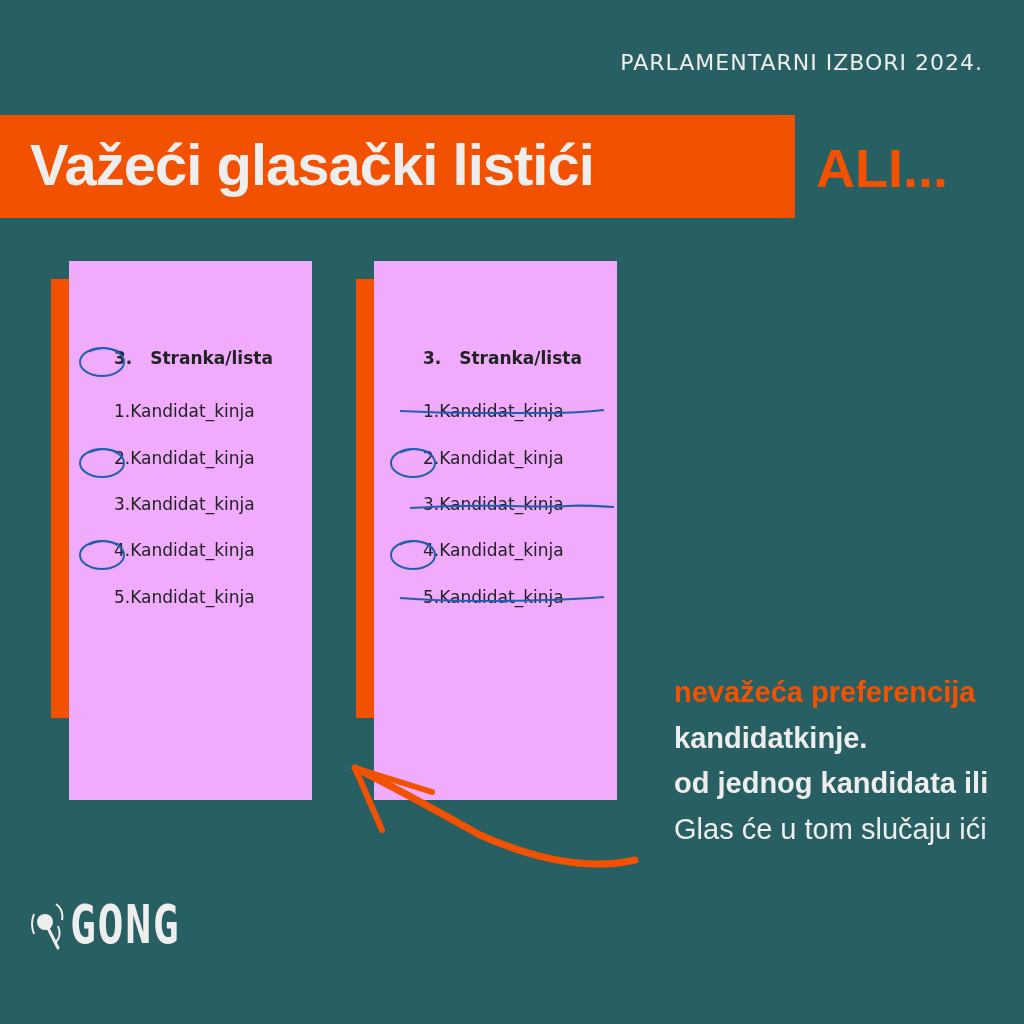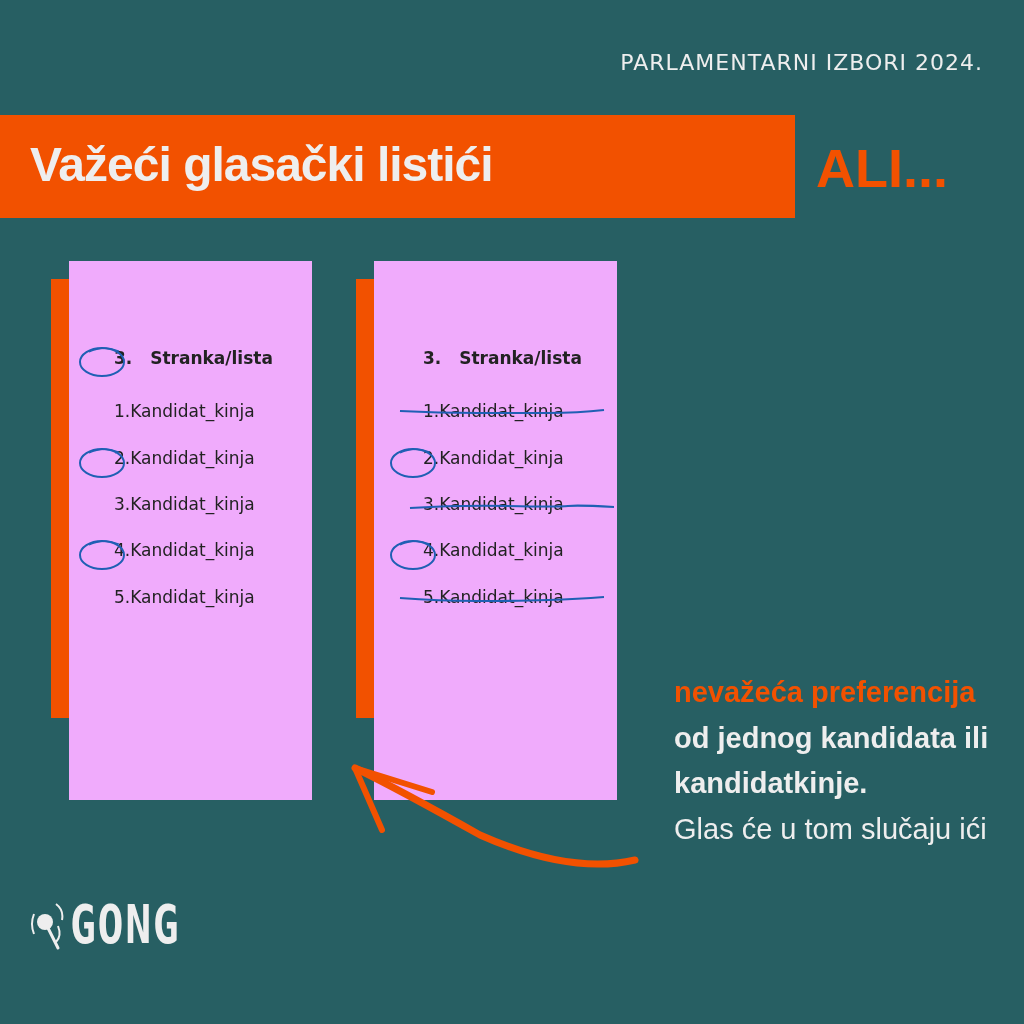--- a/index.html
+++ b/index.html
@@ -1,19 +1,19 @@
 <!DOCTYPE html>
 <html><head>
 <meta charset="utf-8">
 <style>
   html,body{margin:0;padding:0;}
   body{width:1024px;height:1024px;background:#275f63;position:relative;overflow:hidden;font-family:"DejaVu Sans",sans-serif;}
   .kicker{position:absolute;right:41px;top:50px;color:#eeeeee;font-size:22px;letter-spacing:1px;font-weight:500;}
   .banner{position:absolute;left:0;top:115px;width:795px;height:103px;background:#f25100;}
-  .banner-title{position:absolute;left:30px;top:14px;color:#eeeeee;font-size:48px;font-weight:bold;letter-spacing:-1px;font-family:"Liberation Sans",sans-serif;line-height:72px;}
+  .banner-title{position:absolute;left:30px;top:14px;color:#eeeeee;font-size:58px;font-weight:bold;letter-spacing:-1px;font-family:"Liberation Sans",sans-serif;line-height:72px;}
   .ali{position:absolute;left:816px;top:136px;color:#f25100;font-size:54px;font-weight:bold;font-family:"Liberation Sans",sans-serif;line-height:64px;}
   .ballot-shadow{position:absolute;background:#f25100;}
   .ballot{position:absolute;background:#f0abfc;width:243px;height:539px;}
   .row{position:absolute;font-size:17px;color:#222;white-space:nowrap;font-family:"DejaVu Sans",sans-serif;}
   .mark{position:absolute;}
   .caption{position:absolute;left:674px;top:670px;width:330px;font-size:29px;line-height:45.5px;font-family:"Liberation Sans",sans-serif;}
   .cap-orange-b{color:#f25100;font-weight:bold;}
   .cap-white-b{color:#eeeeee;font-weight:bold;}
   .cap-white{color:#eeeeee;}
   .cap-orange{color:#f25100;}
@@ -86,22 +86,22 @@
 </div>
 
 <svg style="position:absolute;left:340px;top:740px;" width="310" height="140">
   <path d="M15 28 Q60 50 140 95 Q230 135 295 120" fill="none" stroke="#f25100" stroke-width="7" stroke-linecap="round"></path>
   <path d="M15 28 L92 52" fill="none" stroke="#f25100" stroke-width="6" stroke-linecap="round"></path>
   <path d="M15 28 L42 90" fill="none" stroke="#f25100" stroke-width="6" stroke-linecap="round"></path>
 </svg>
 
 <div class="caption">
   <div class="cap-orange-b">nevažeća preferencija</div>
+  <div class="cap-white-b">kandidatkinje.</div>
   <div class="cap-white-b">od jednog kandidata ili</div>
-  <div class="cap-white-b">kandidatkinje.</div>
   <div class="cap-white">Glas će u tom slučaju ići</div>
 </div>
 
 <div class="logo">
   <svg width="36" height="56">
     <path d="M6 18 Q2 28 6 38" fill="none" stroke="#eeeeee" stroke-width="2"></path>
     <path d="M28 8 Q36 14 34 24" fill="none" stroke="#eeeeee" stroke-width="2"></path>
     <path d="M30 30 Q34 40 28 46" fill="none" stroke="#eeeeee" stroke-width="2"></path>
     <circle cx="17" cy="26" r="8" fill="#eeeeee"></circle>
     <path d="M20 32 L30 52" stroke="#eeeeee" stroke-width="3" stroke-linecap="round"></path>

